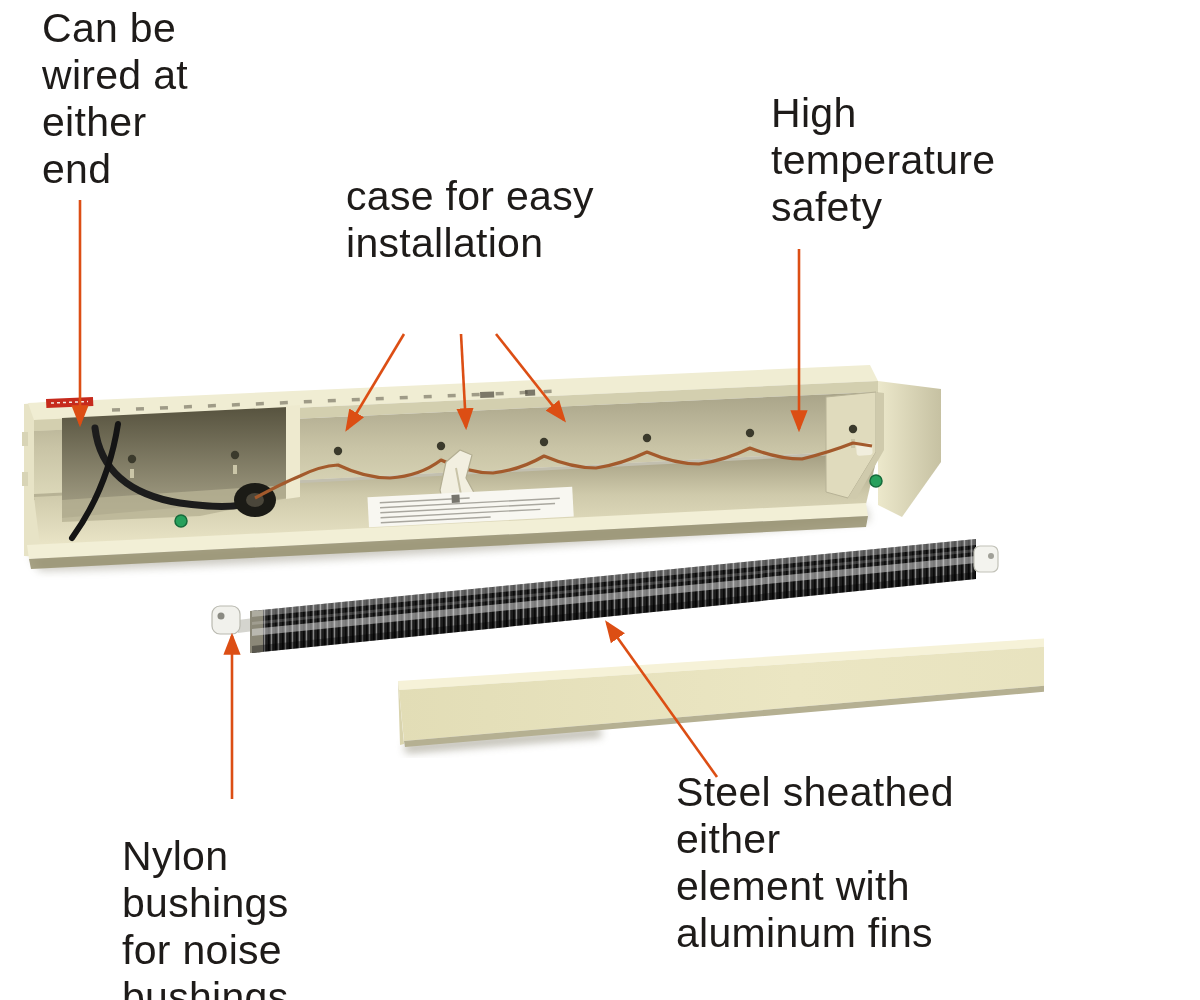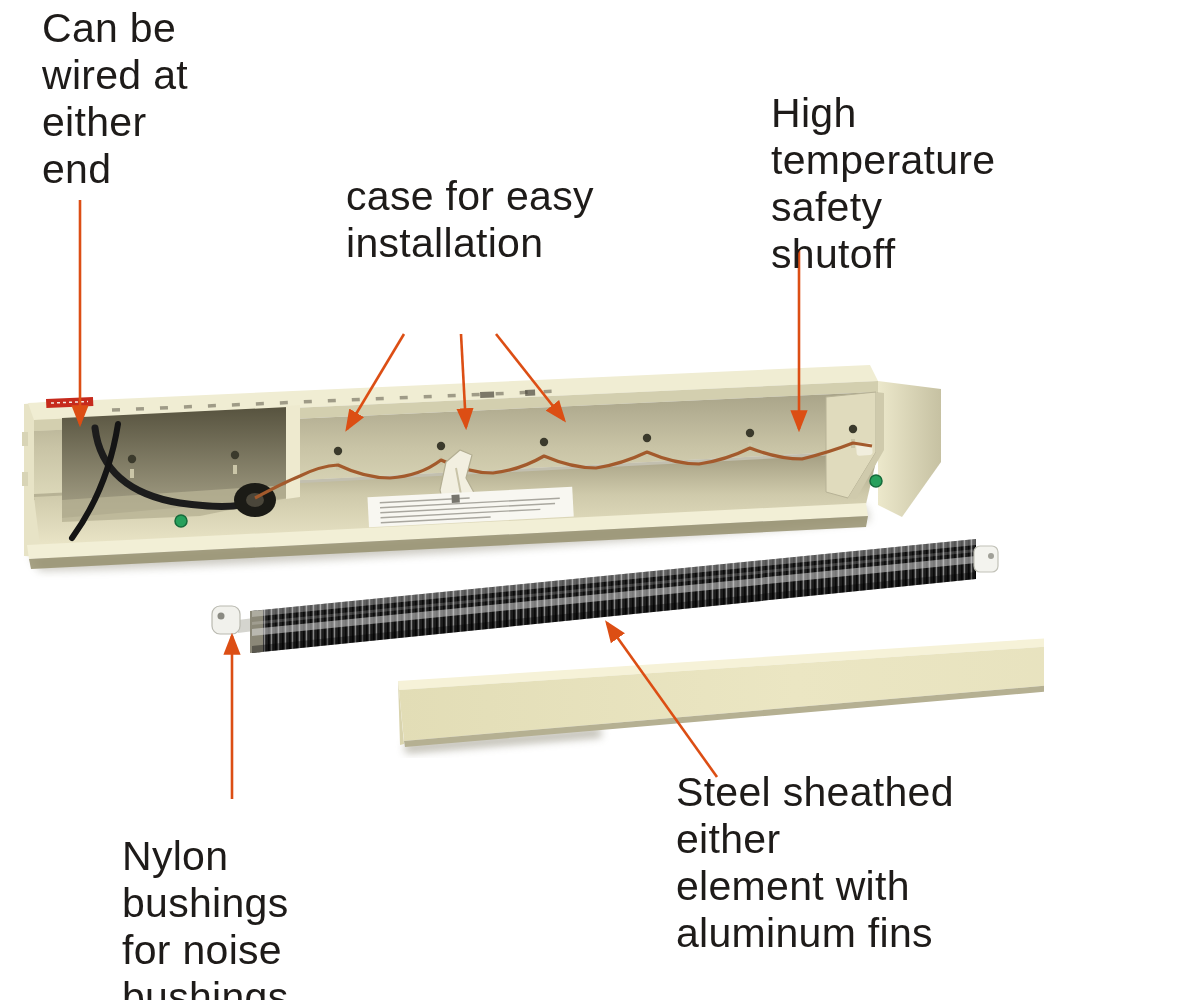--- a/index.html
+++ b/index.html
@@ -199,21 +199,20 @@
 
   <div class="label" style="left:346px; top:173px;">
     <div>case for easy</div>
     <div>installation</div>
   </div>
 
   <div class="label" style="left:771px; top:57px;margin-top:33px;">
     <div>High</div>
     <div>temperature</div>
     <div>safety</div>
-    <div>shutoff</div>
   </div>
 
   <div class="label" style="left:122px; top:833px;">
     <div>Nylon</div>
     <div>bushings</div>
     <div>for noise</div>
     <div>bushings</div>
   </div>
 
   <div class="label" style="left:668px; top:769px;margin-left:8px;">

